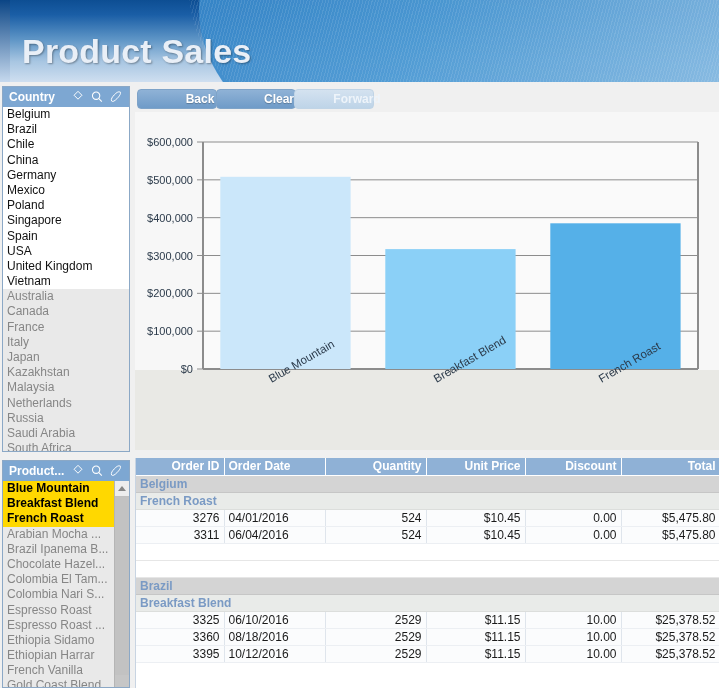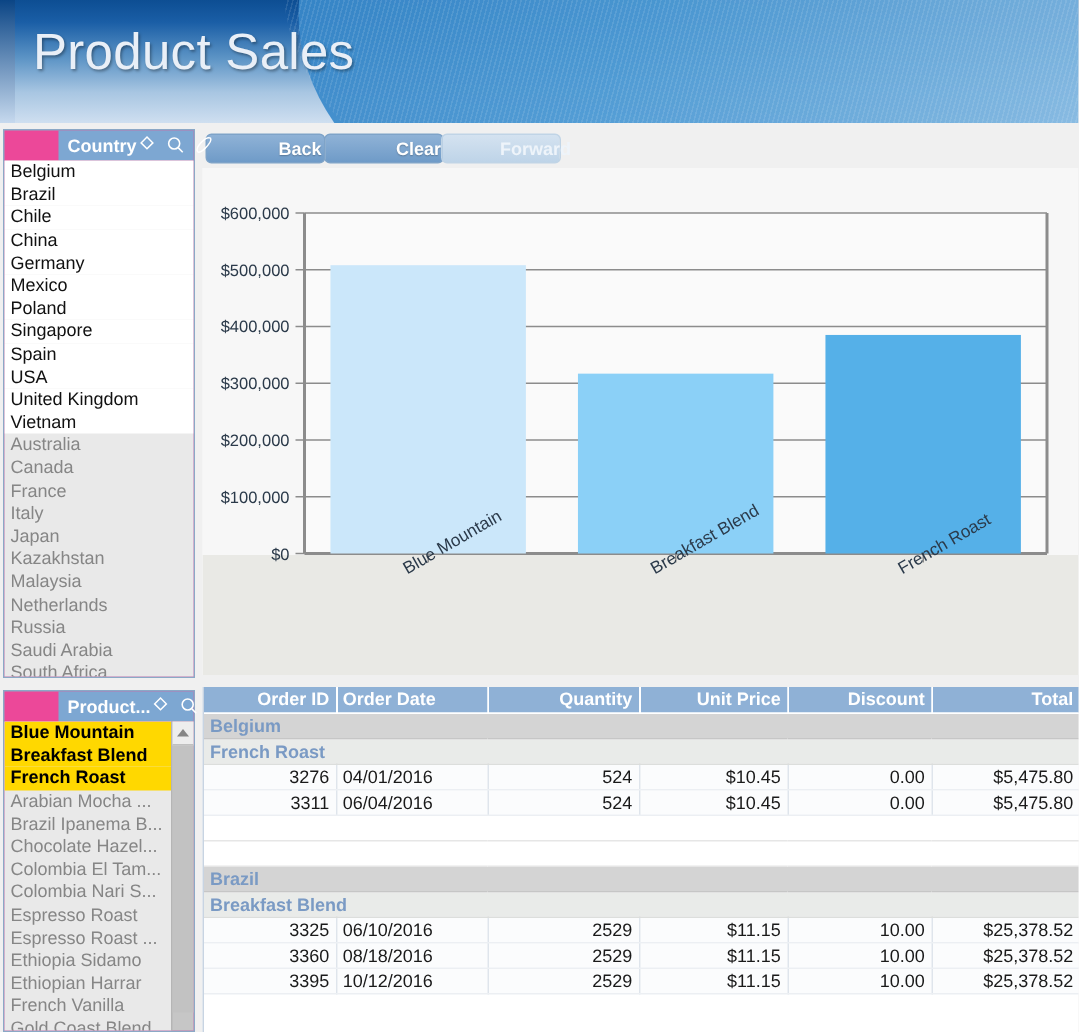--- a/index.html
+++ b/index.html
@@ -29,33 +29,33 @@
     position: absolute; right: -170px; top: -210px;
     width: 700px; height: 400px;
     border-radius: 50%;
     background: repeating-linear-gradient(105deg, rgba(255,255,255,.10) 0 1px, rgba(255,255,255,0) 1px 3px);
   }
   #banner .edge-left {
     position: absolute; left: 0; top: 0; width: 10px; height: 82px;
     background: linear-gradient(to bottom,#0b4585,#c6d9ee);
   }
   #title {
-    position: absolute; left: 22px; top: 16px;
+    position: absolute; left: 22px; top: 32px;
     font-size: 34px; color: #e9eff7; letter-spacing: .2px;
     text-shadow: 1px 1px 2px rgba(0,0,0,.35);
     font-family: "Liberation Sans", sans-serif;
+    font-weight: bold;
   }
 
   
   .listbox {
     position: absolute;
-    background: #ec4899;
+    background: #fde047;
     border: 1px solid #8ba8c6;
     box-sizing: border-box;
-    padding-left: 36px;
   }
   .lb-caption {
     height: 20px; background: #7da7d2;
     display: flex; align-items: center;
     padding: 0 4px 0 6px;
     box-sizing: border-box;
     color: #ffffff; font-weight: bold; font-size: 12px;
   }
   .lb-caption .cap-text { flex: 0 0 auto; white-space: nowrap; }
   .lb-caption .cap-icons { margin-left: auto; display: flex; align-items: center; gap: 5px; padding-right: 2px; }

